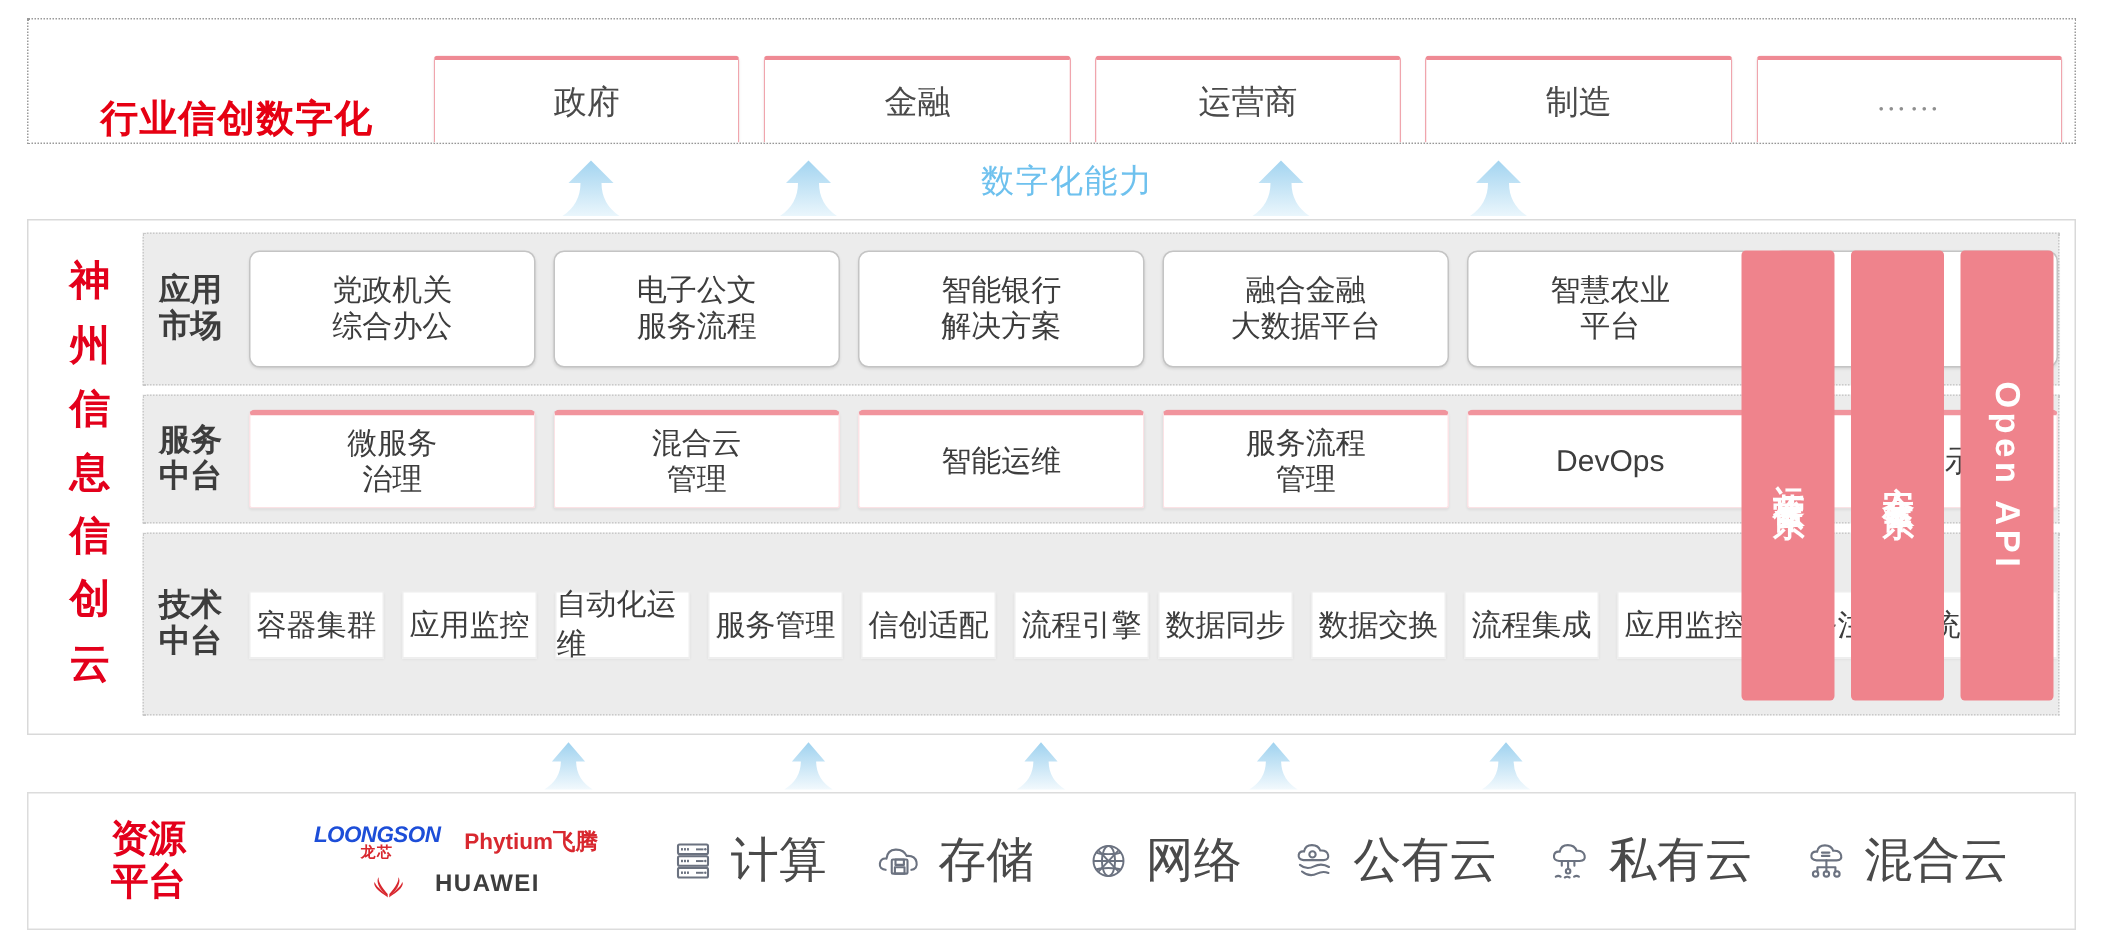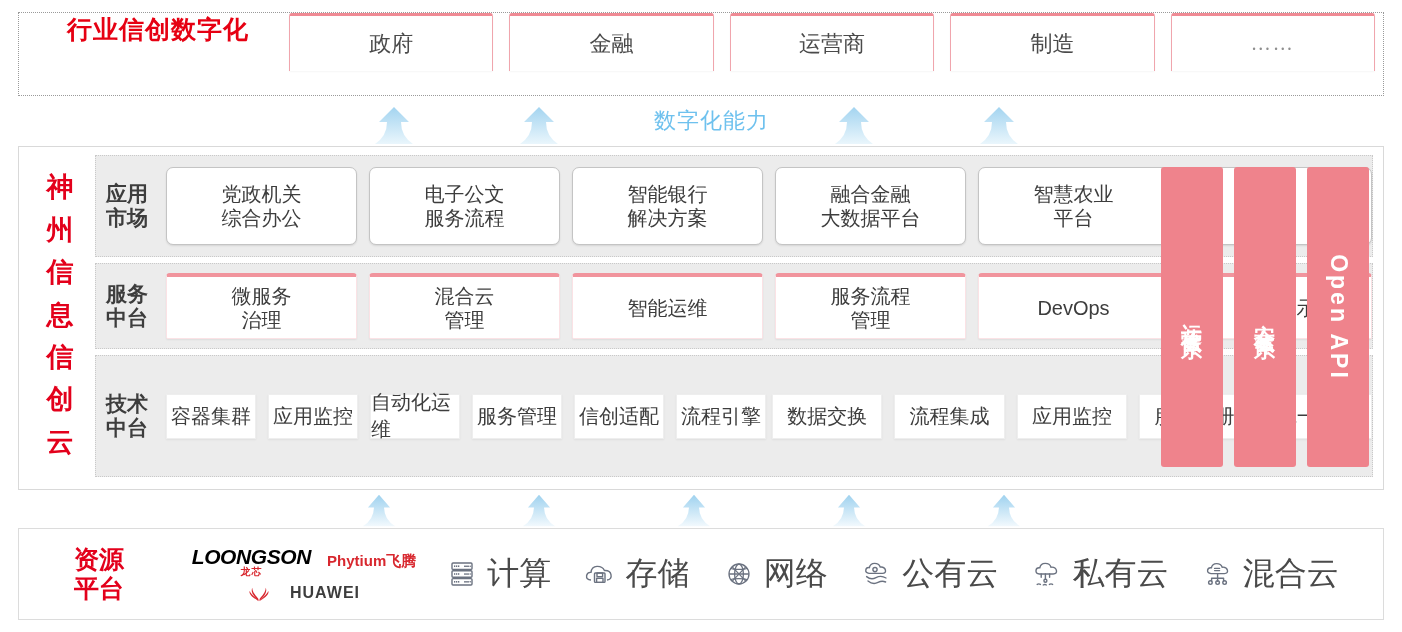--- a/index.html
+++ b/index.html
@@ -15,21 +15,21 @@
   }
 
   
   .industry-band {
     position: absolute;
     left: 18px; top: 12px;
     width: 1366px; height: 84px;
     border: 1px dotted #9a9a9a;
     box-sizing: border-box;
     display: flex;
-    align-items: flex-start;
+    align-items: flex-end;
     padding: 0 8px;
     font-family: Liberation Serif, serif;
   }
   .industry-title {
     color: #e60012;
     font-size: 25px;
     font-weight: bold;
     letter-spacing: 1px;
     width: 262px;
     text-align: center;
@@ -251,22 +251,22 @@
     flex-direction: column;
     align-items: center;
     justify-content: center;
     gap: 7px;
   }
   .logo-line { display: flex; align-items: center; gap: 16px; }
   .logo-loongson {
     display: flex; flex-direction: column; align-items: center; line-height: 1;
   }
   .logo-loongson .en {
-    color: #000000; font-weight: bold; font-style: italic;
-    font-size: 21px; letter-spacing: -0.4px;
+    color: #1d4ed8; font-weight: bold; font-style: italic;
+    font-size: 15px; letter-spacing: -0.4px;
   }
   .logo-loongson .cn { color: #d8282f; font-weight: bold; font-size: 10px; letter-spacing: 1px; }
   .logo-phytium { color: #d8282f; font-weight: bold; font-size: 15px; white-space: nowrap; }
   .logo-huawei { display: flex; align-items: center; gap: 20px; }
   .logo-huawei .mark { width: 22px; height: 18px; }
   .logo-huawei .txt { color: #3d3d3d; font-weight: bold; font-size: 16px; letter-spacing: 1px; }
 
   .resource-items {
     flex: 1;
     display: flex;
@@ -418,20 +418,21 @@
       <div class="cards-area two-rows">
         <div class="cards-line">
           <div class="tech-card">容器集群</div>
           <div class="tech-card">应用监控</div>
           <div class="tech-card">自动化运维</div>
           <div class="tech-card">服务管理</div>
           <div class="tech-card">信创适配</div>
           <div class="tech-card">流程引擎</div>
         </div>
         <div class="cards-line">
+          <div class="tech-card">数据同步</div>
           <div class="tech-card">数据交换</div>
           <div class="tech-card">流程集成</div>
           <div class="tech-card">应用监控</div>
           <div class="tech-card">服务注册</div>
           <div class="tech-card">统一认证</div>
         </div>
       </div>
     </div>
 
     <div class="pillars">

